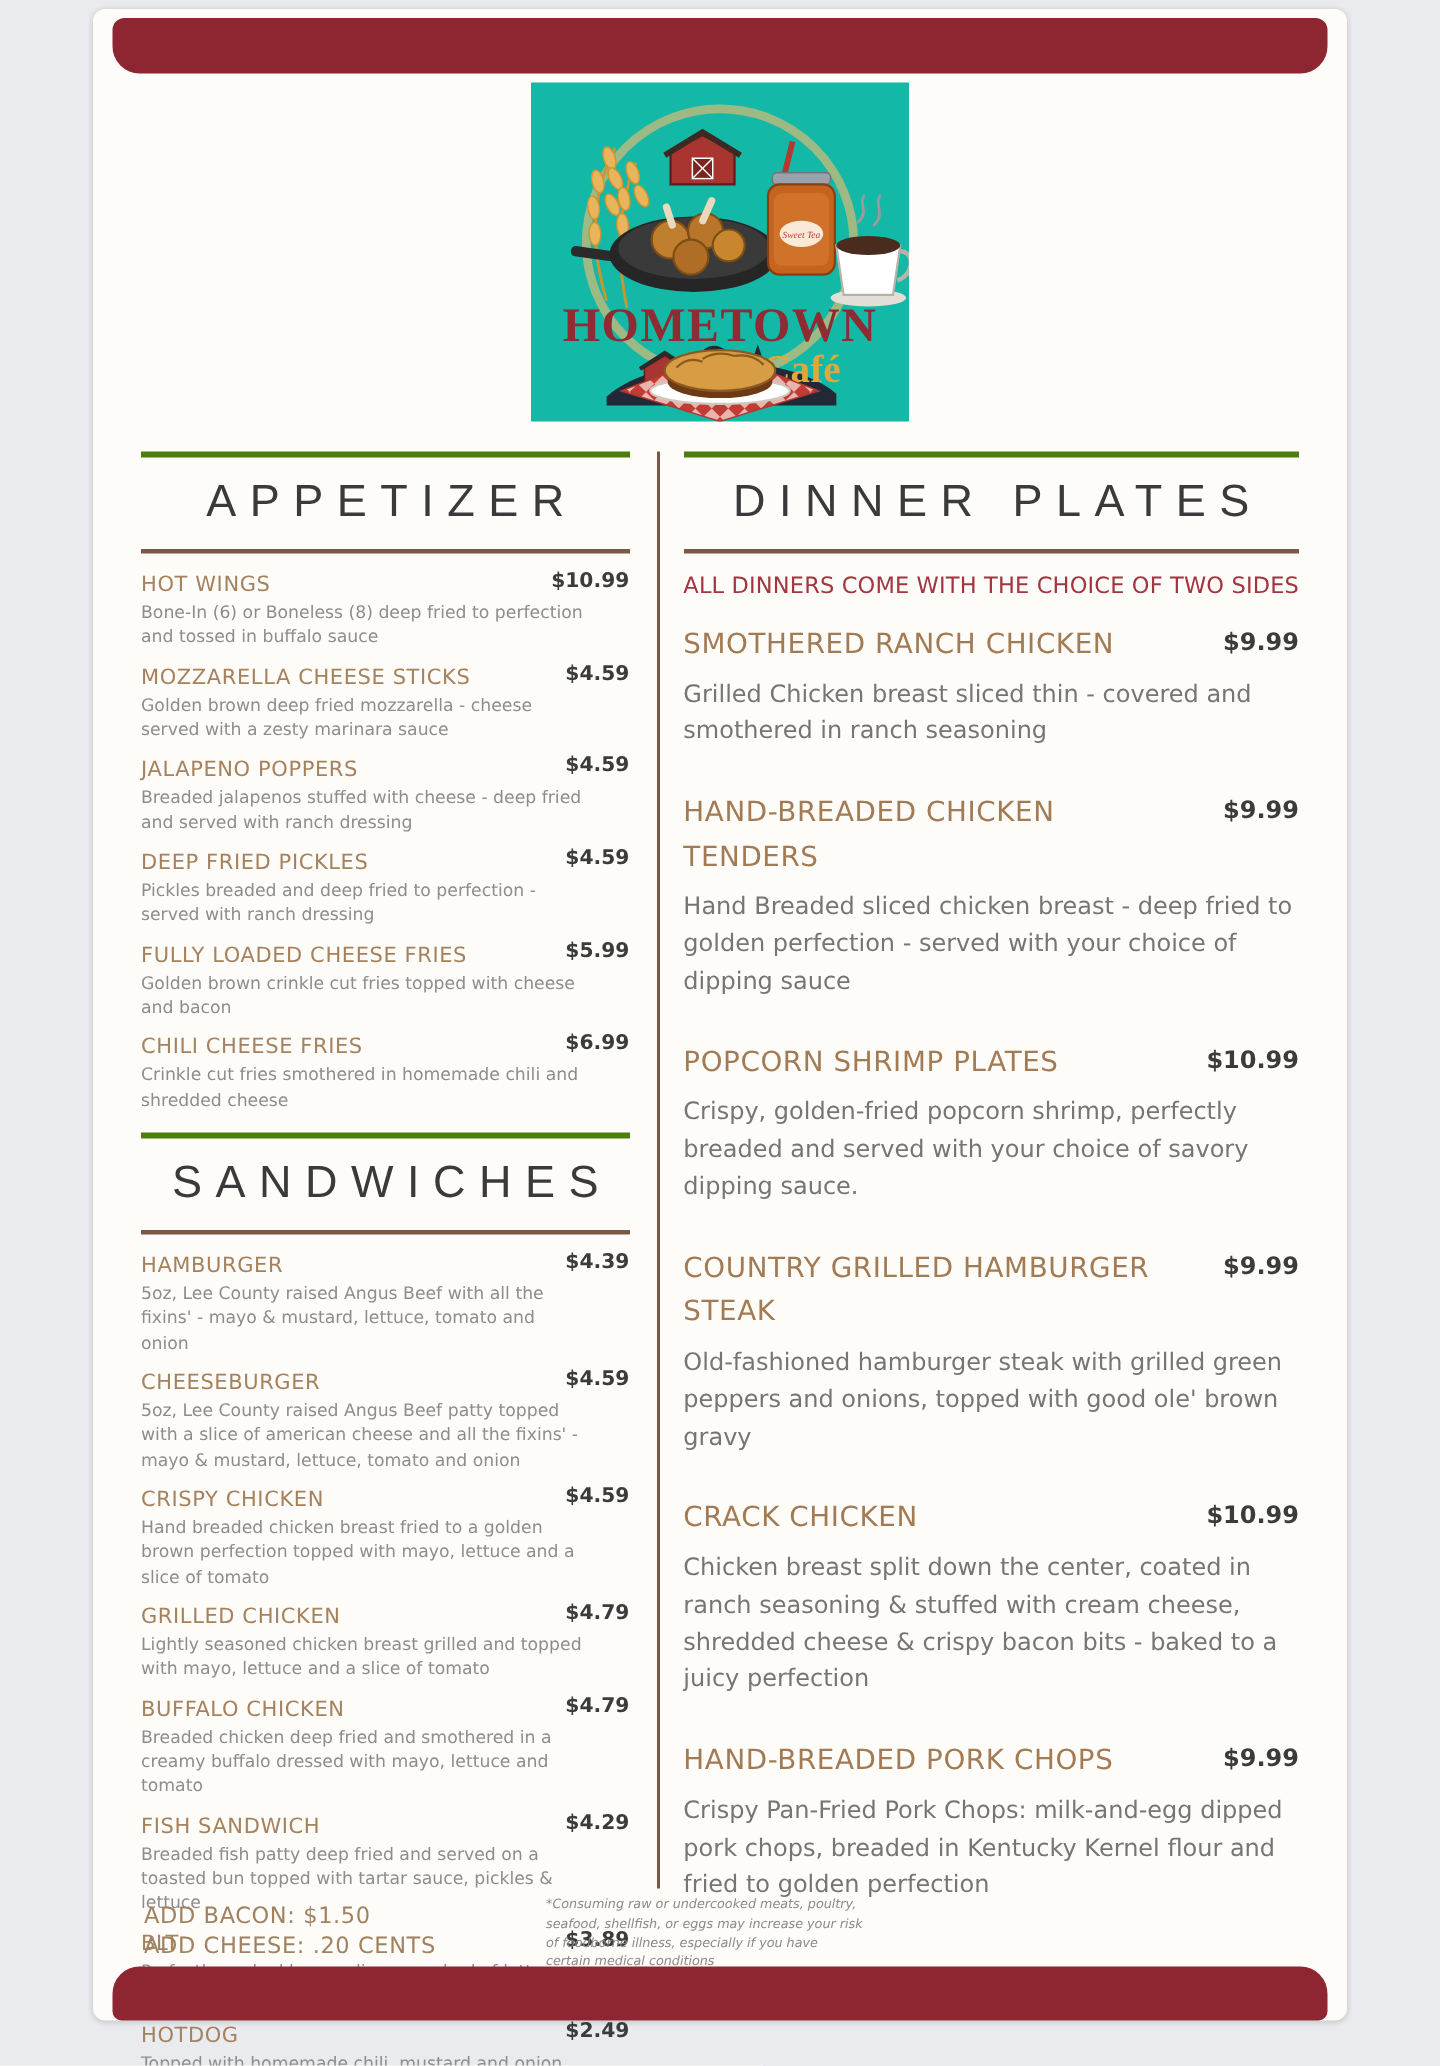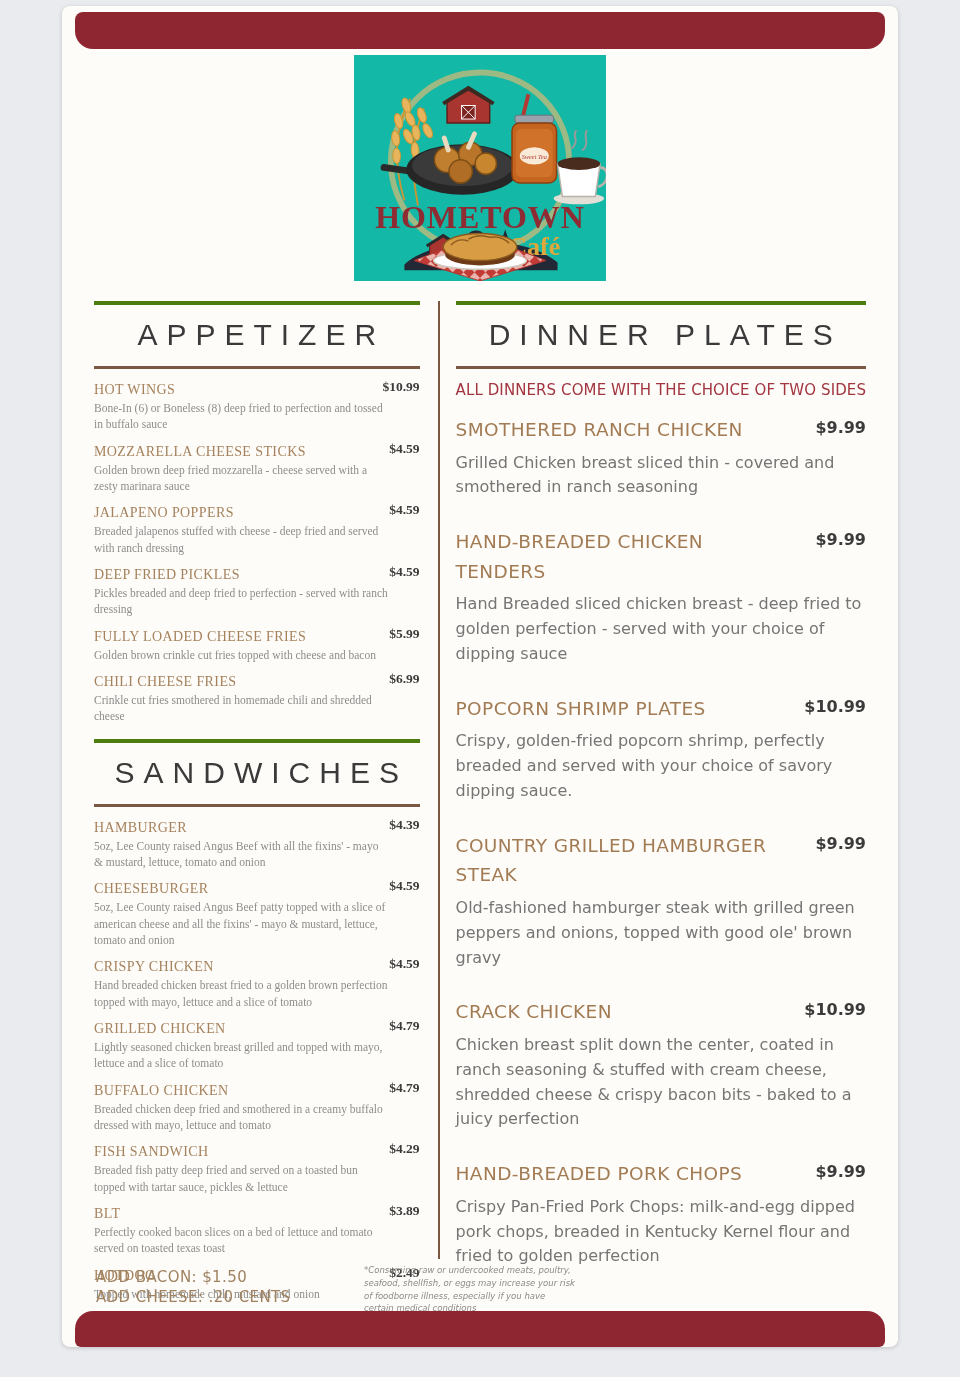--- a/index.html
+++ b/index.html
@@ -53,21 +53,21 @@
   .sec-head{border-top:4px solid #4d7c0f;border-bottom:3px solid #7b5843;}
   .sec-title{
     font-family:"Liberation Sans",sans-serif;
     text-align:center;
     font-size:30px;letter-spacing:9px;
     color:#3a3a3a;font-weight:500;
     padding:13px 0 14px 9px;
     white-space:nowrap;
   }
   
-  .items-left{padding-top:10px;font-family:Liberation Serif, serif;}
+  .items-left{padding-top:10px;}
   .menu-item{margin-bottom:8px;}
   .mi-row{display:flex;justify-content:space-between;align-items:flex-start;}
   .mi-name{
     color:#a5825d;font-size:14px;letter-spacing:.4px;
     padding-top:3px;
   }
   .mi-price{
     color:#3b3b3b;font-weight:bold;font-size:13.5px;white-space:nowrap;
   }
   .mi-desc{

